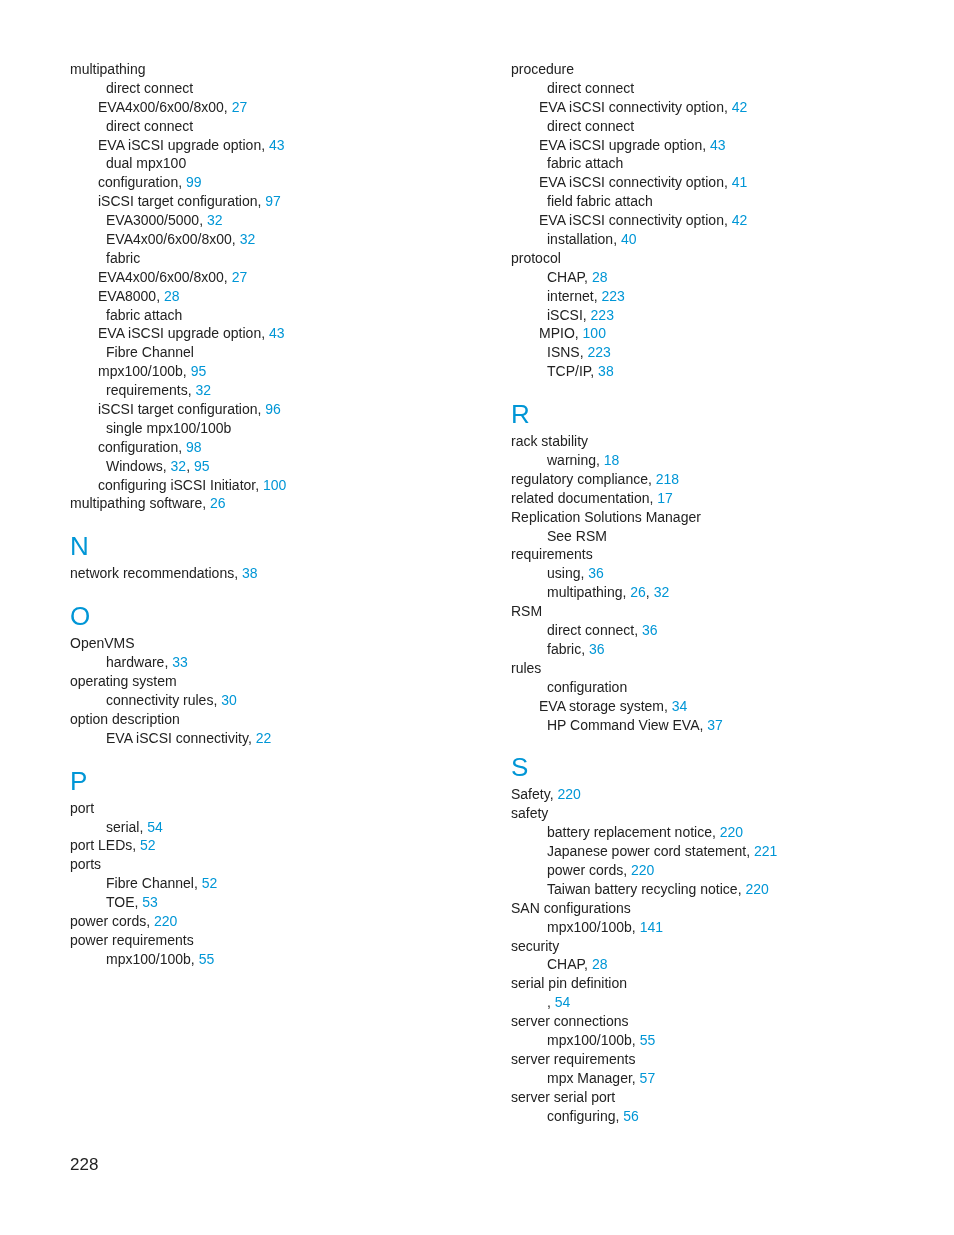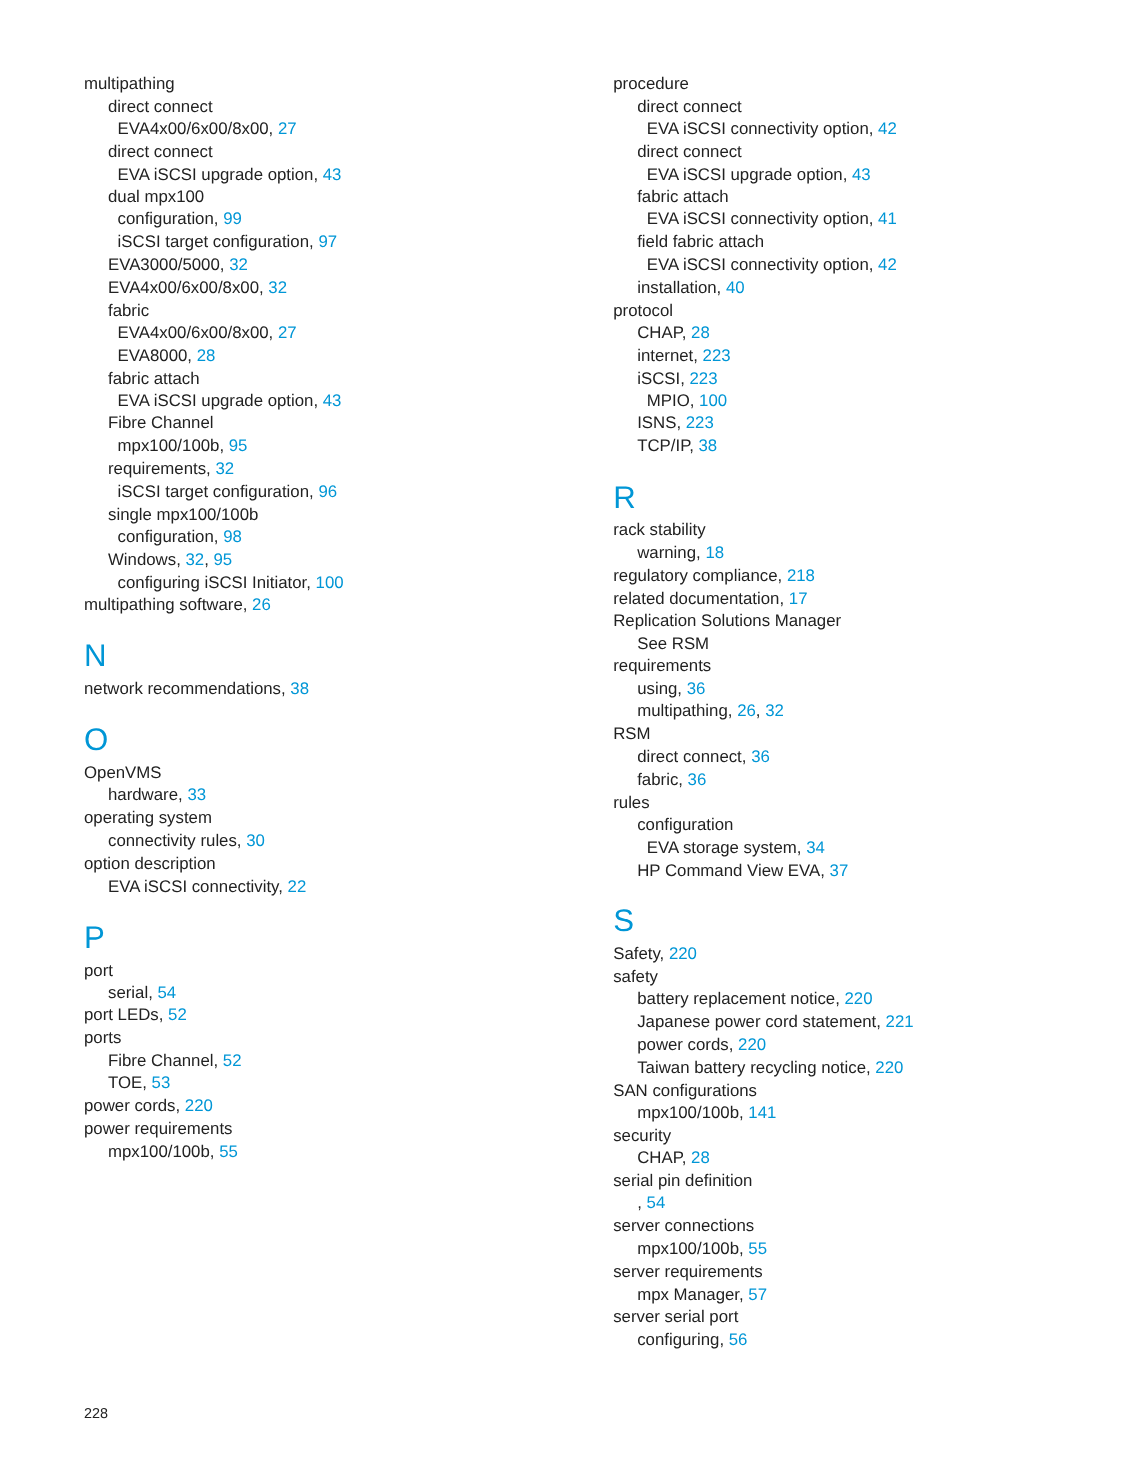--- a/index.html
+++ b/index.html
@@ -23,34 +23,34 @@
   .letter {
     color: #0096d6;
     font-size: 26px;
     font-weight: normal;
     margin: 18px 0 2px 0;
   }
   .entry {
     line-height: 1.35;
   }
   .i0 { margin-left: 0; }
-  .i1 { margin-left: 20px; }
+  .i1 { margin-left: 36px; }
   .i2 { margin-left: 28px; }
   .link {
     color: #0096d6;
   }
   .sep {
     color: #222;
   }
   .italic { }
   .page-num {
     position: absolute;
-    bottom: 50px;
+    bottom: 60px;
     left: 70px;
-    font-size: 12px;
+    font-size: 17px;
   }
 </style>
 </head>
 <body>
 
 <div class="columns">
   <div class="col" id="col-left">
       <div class="entry i0"><span>multipathing</span></div>
       <div class="entry i1"><span>direct connect</span></div>
       <div class="entry i2"><span>EVA4x00/6x00/8x00</span><span class="sep">, </span><span class="link">27</span></div>

